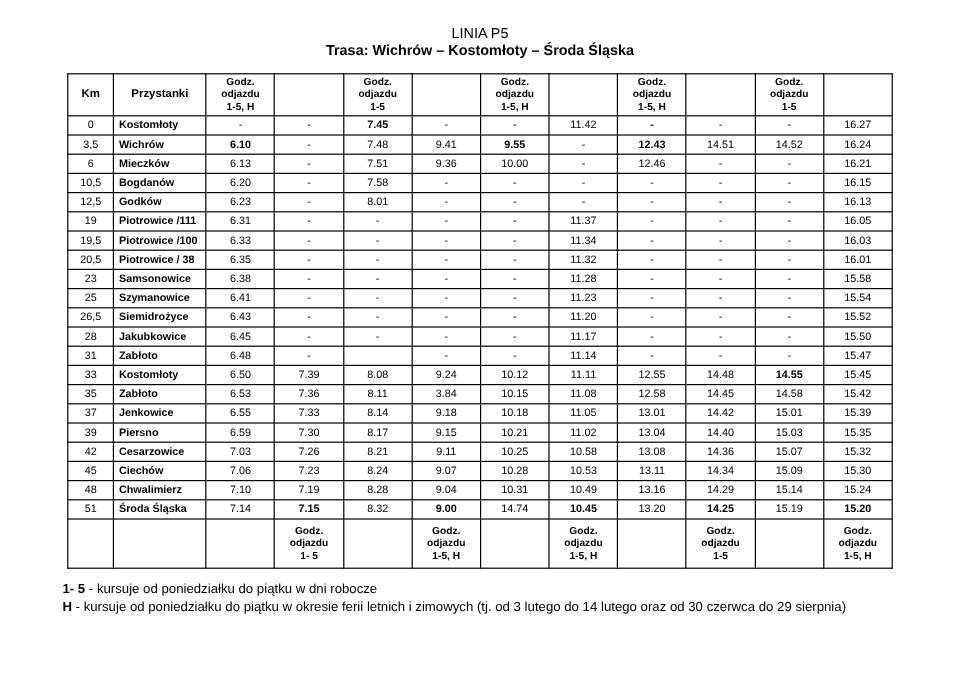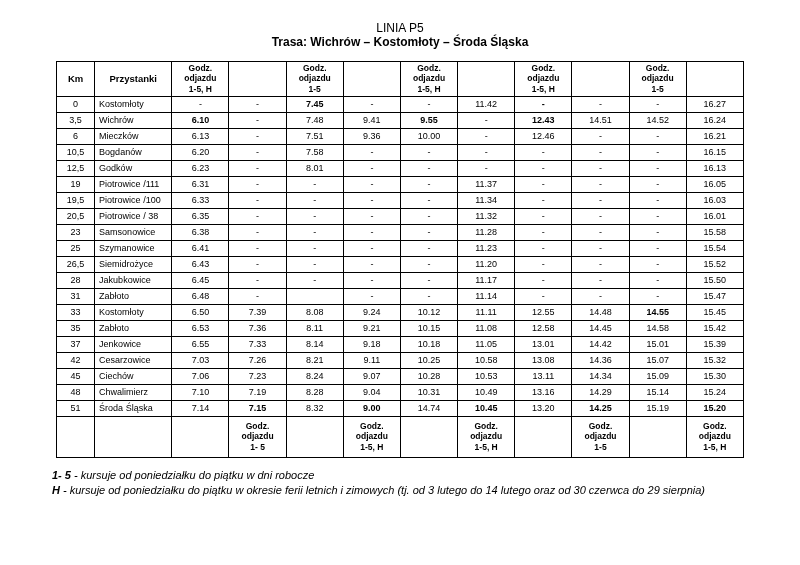--- a/index.html
+++ b/index.html
@@ -31,24 +31,24 @@
     font-size:8.5px;
     font-weight:bold;
     text-align:center;
     white-space:pre-line;
     line-height:1.25;
   }
   tr.header-row th{height:34px;}
   tr.footer-row td{height:40px;}
   th.colhead{font-size:9.5px;font-weight:bold;text-align:center;}
   td.km{font-size:9px;text-align:center;height:15px;}
-  td.stop{font-size:9px;text-align:left;padding-left:4px;height:15px;}
+  td.stop{font-size:9px;text-align:left;padding-left:4px;height:15px;font-weight:bold;}
   td.time{font-size:9px;text-align:center;height:15px;}
   td.b{font-weight:bold;}
-  .footnotes{margin:11px 0 0 52px;font-size:11px;line-height:1.25;font-style:italic;}
+  .footnotes{margin:11px 0 0 52px;font-size:11px;line-height:1.25;}
   .footnotes .fn{margin-bottom:1px;}
   .footnotes b{font-weight:bold;}
 </style>
 </head>
 <body>
 
 <div class="page">
 
   <div class="title-block">
     <div class="title">LINIA P5</div>
@@ -292,21 +292,21 @@
           <td class="time">14.48</td>
           <td class="time b">14.55</td>
           <td class="time">15.45</td>
         </tr>
         <tr class="data-row">
           <td class="km">35</td>
           <td class="stop">Zabłoto</td>
           <td class="time">6.53</td>
           <td class="time">7.36</td>
           <td class="time">8.11</td>
-          <td class="time">9.21</td>
+          <td class="time">3.84</td>
           <td class="time">10.15</td>
           <td class="time">11.08</td>
           <td class="time">12.58</td>
           <td class="time">14.45</td>
           <td class="time">14.58</td>
           <td class="time">15.42</td>
         </tr>
         <tr class="data-row">
           <td class="km">37</td>
           <td class="stop">Jenkowice</td>
@@ -315,20 +315,34 @@
           <td class="time">8.14</td>
           <td class="time">9.18</td>
           <td class="time">10.18</td>
           <td class="time">11.05</td>
           <td class="time">13.01</td>
           <td class="time">14.42</td>
           <td class="time">15.01</td>
           <td class="time">15.39</td>
         </tr>
         <tr class="data-row">
+          <td class="km">39</td>
+          <td class="stop">Piersno</td>
+          <td class="time">6.59</td>
+          <td class="time">7.30</td>
+          <td class="time">8.17</td>
+          <td class="time">9.15</td>
+          <td class="time">10.21</td>
+          <td class="time">11.02</td>
+          <td class="time">13.04</td>
+          <td class="time">14.40</td>
+          <td class="time">15.03</td>
+          <td class="time">15.35</td>
+        </tr>
+        <tr class="data-row">
           <td class="km">42</td>
           <td class="stop">Cesarzowice</td>
           <td class="time">7.03</td>
           <td class="time">7.26</td>
           <td class="time">8.21</td>
           <td class="time">9.11</td>
           <td class="time">10.25</td>
           <td class="time">10.58</td>
           <td class="time">13.08</td>
           <td class="time">14.36</td>

